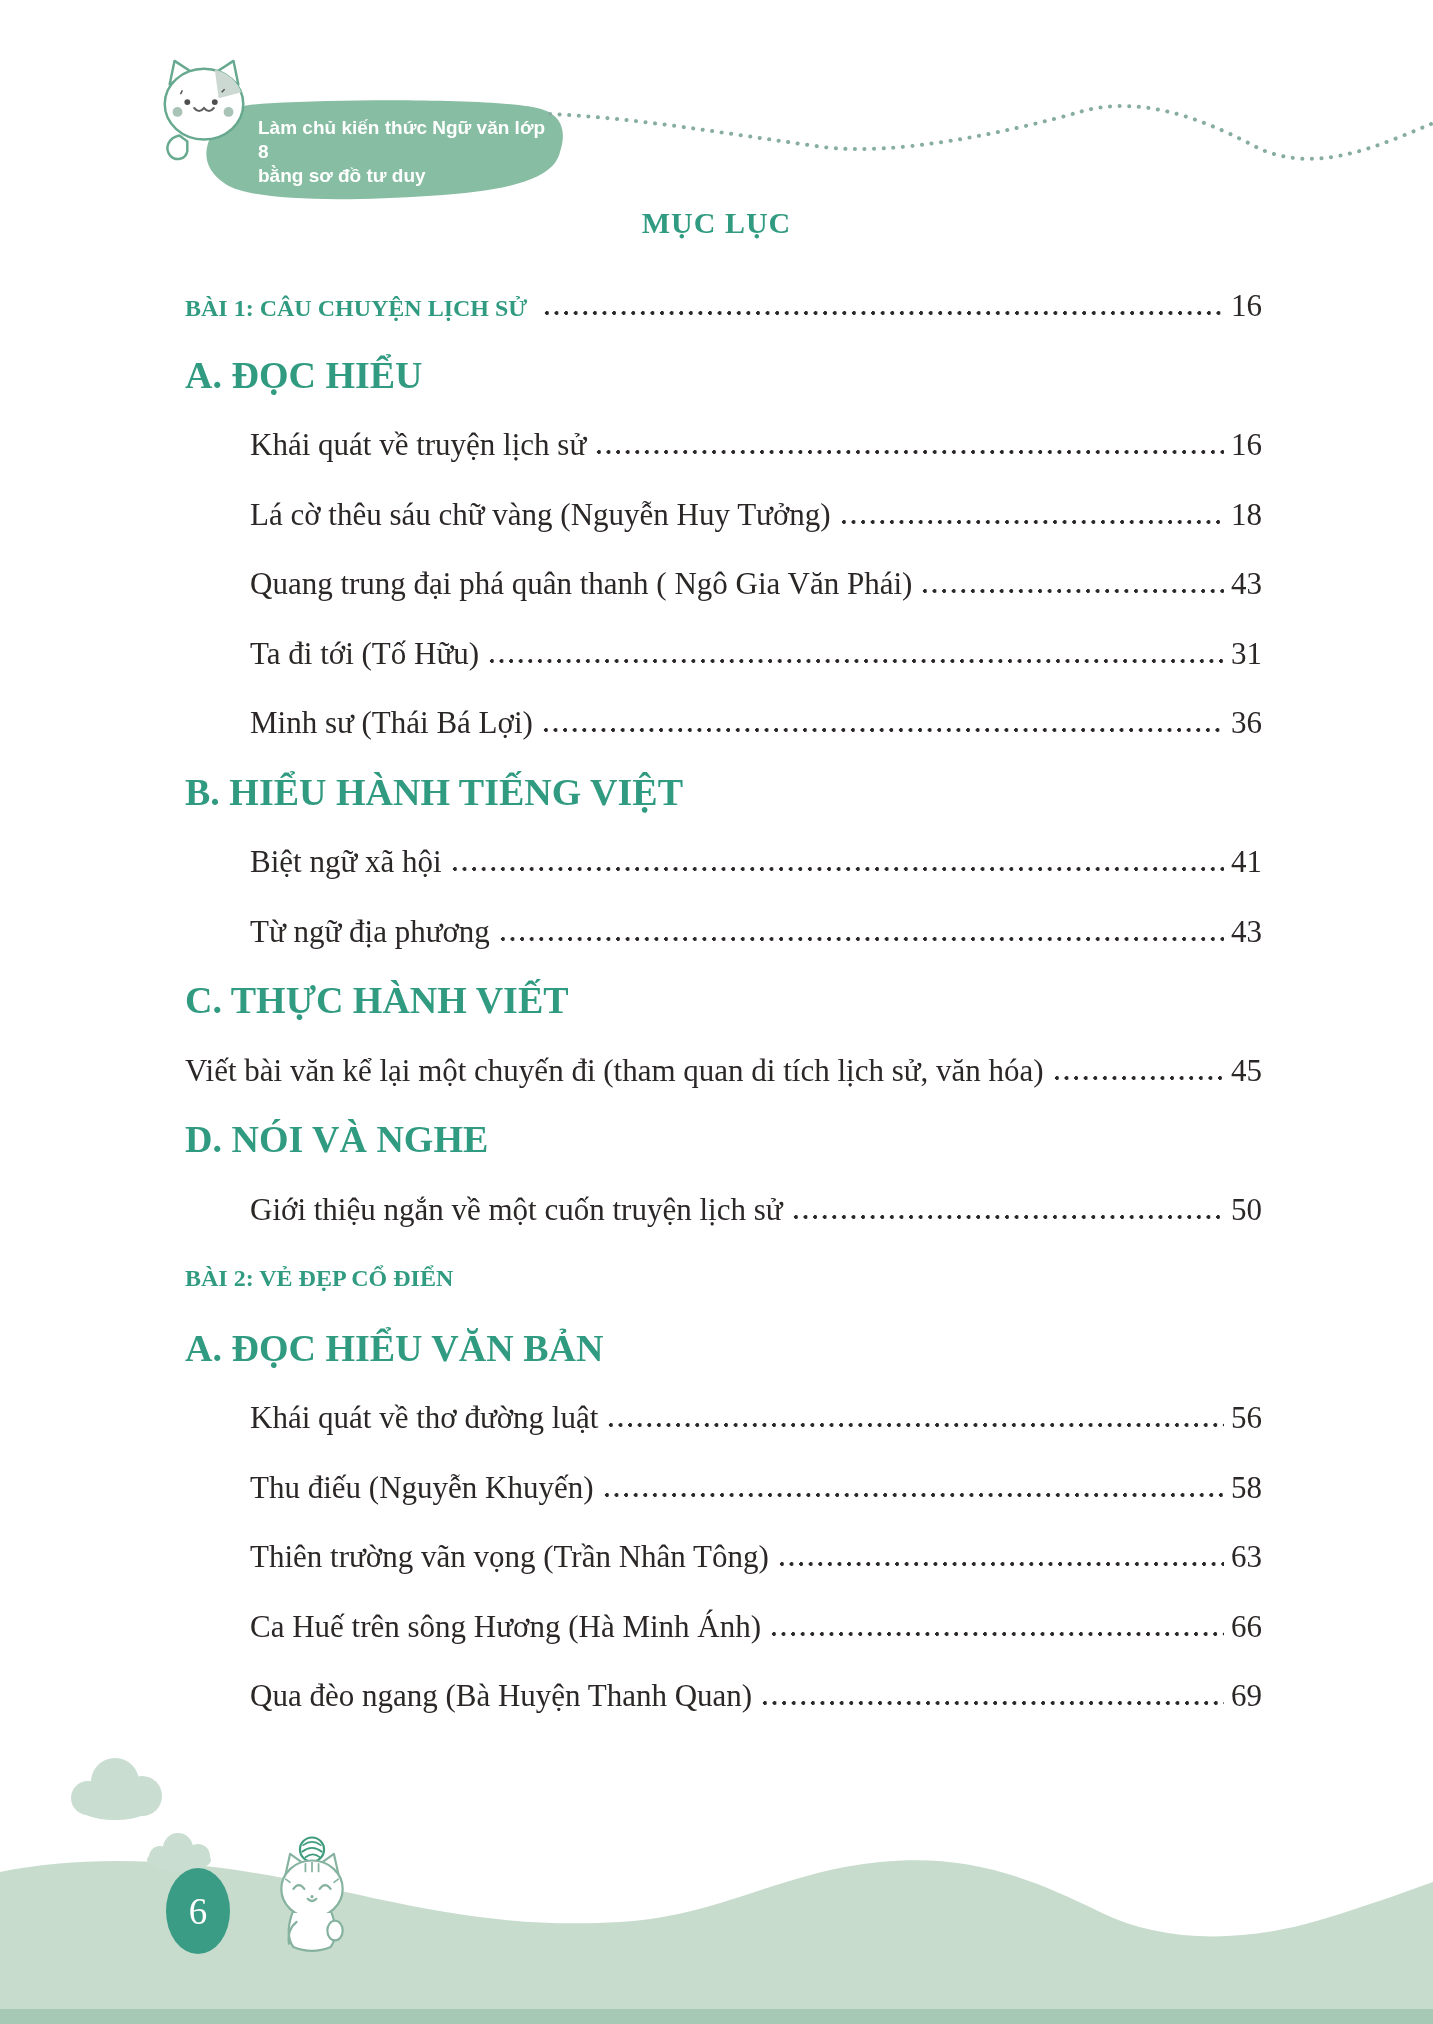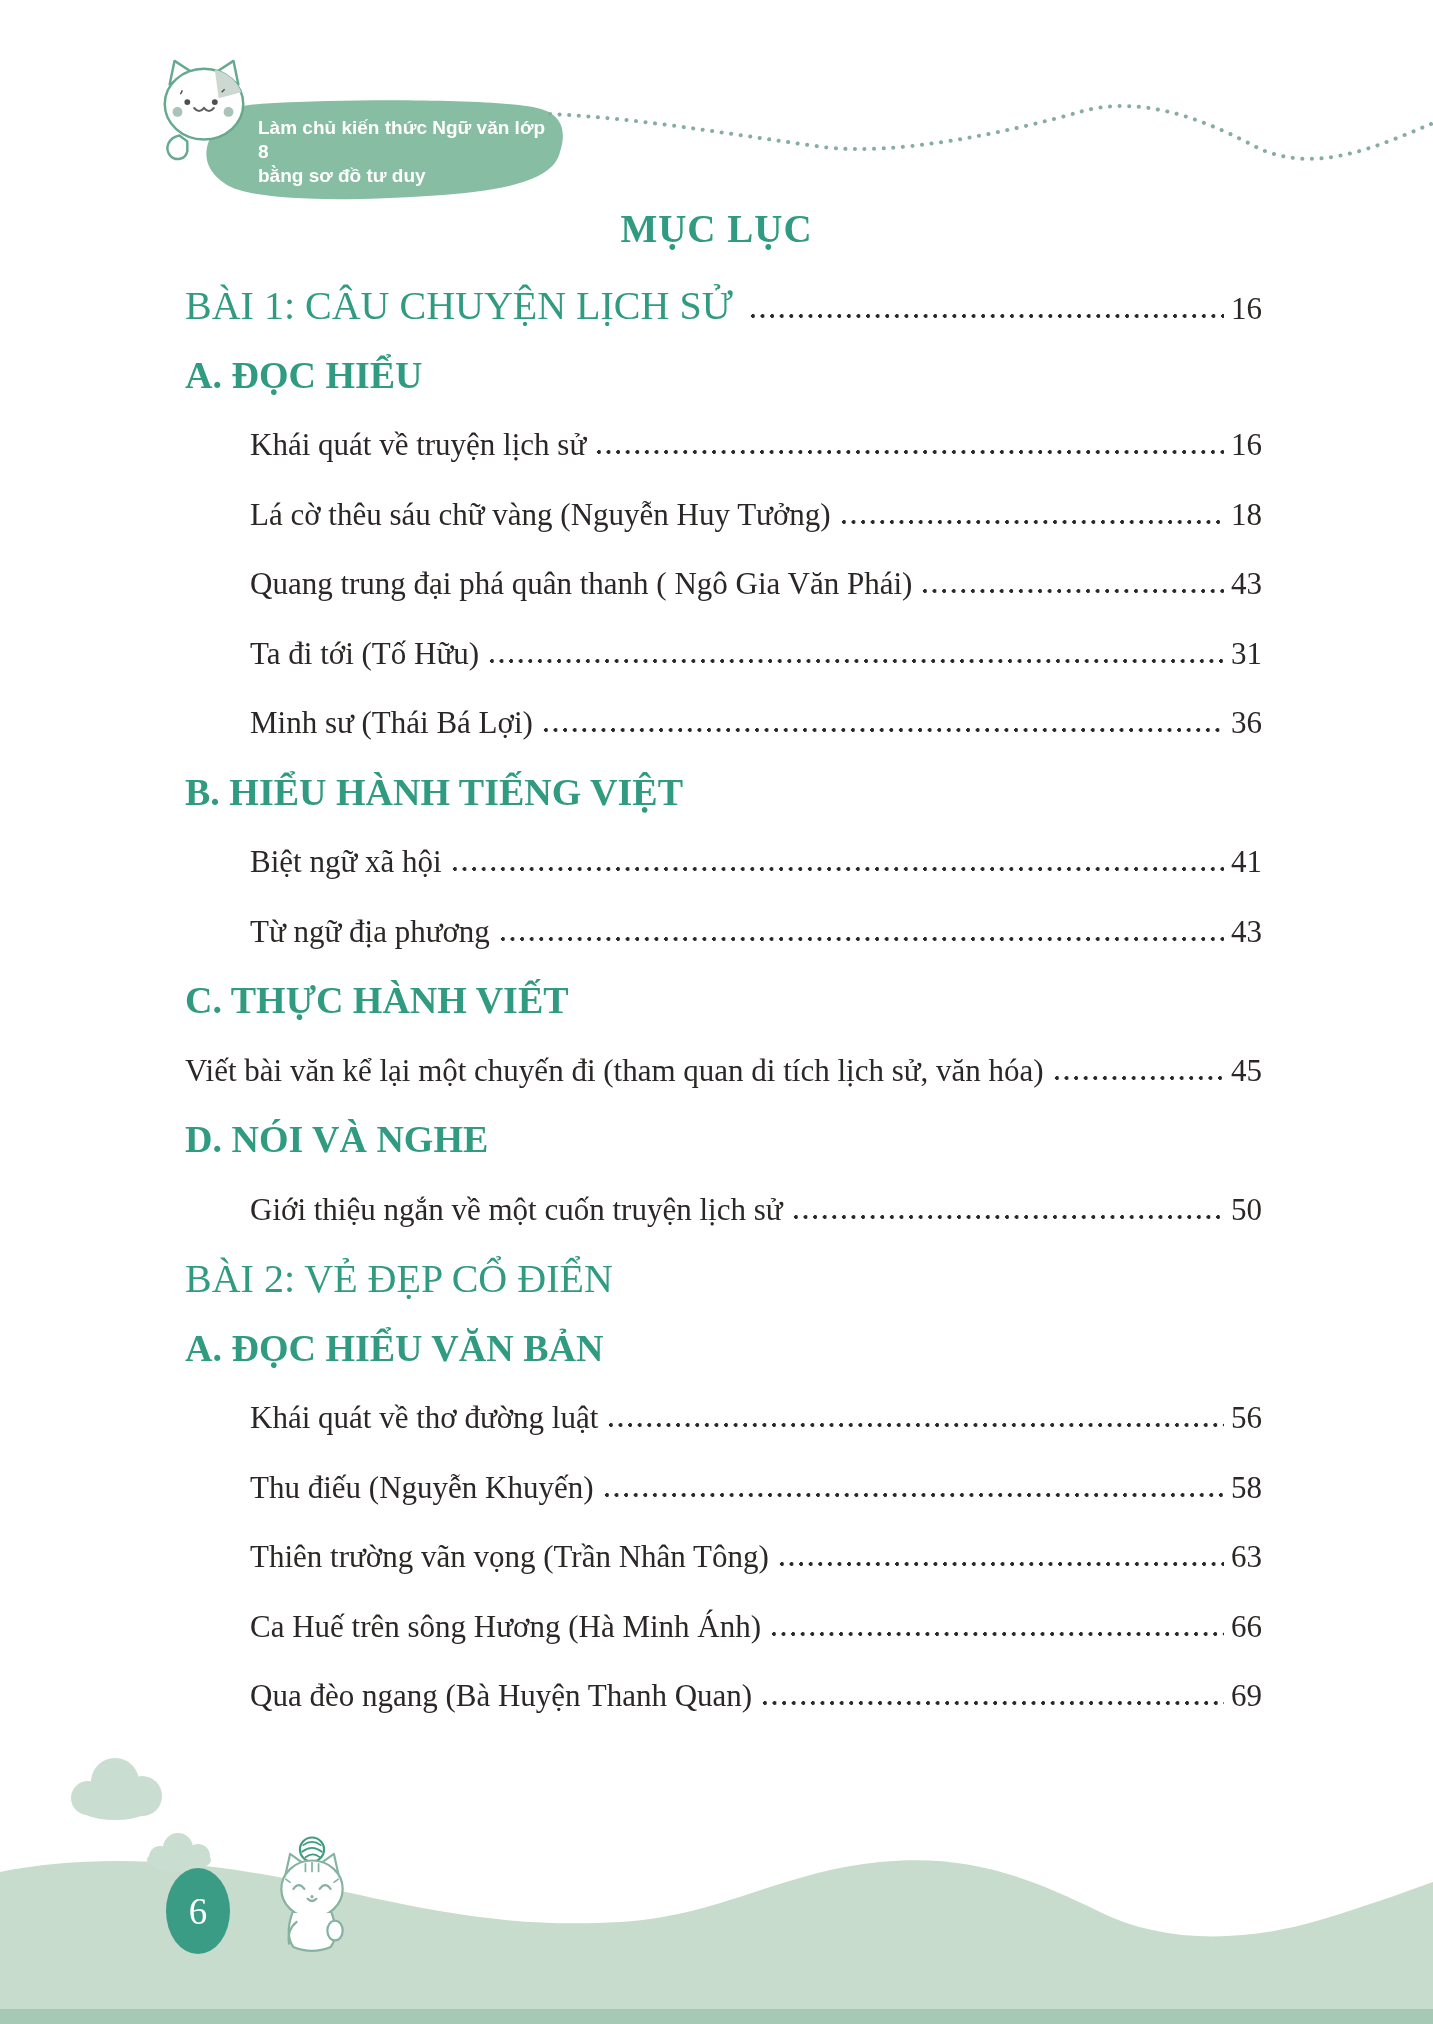--- a/index.html
+++ b/index.html
@@ -25,29 +25,29 @@
     position:absolute;left:108px;top:64px;width:300px;
     font-family:"Liberation Sans","DejaVu Sans",sans-serif;
     font-weight:bold;font-size:19px;line-height:24px;color:#ffffff;
   }
   .brand-cat{position:absolute;left:0;top:0;width:108px;height:112px;}
   .dotline{position:absolute;left:548px;top:94px;width:885px;height:80px;}
 
   
   .page-title{
     position:absolute;left:0;right:0;top:206px;margin:0;text-align:center;
-    font-size:39px;font-weight:bold;letter-spacing:1px;color:var(--teal);
+    font-size:30px;font-weight:bold;letter-spacing:1px;color:var(--teal);
   }
 
   
   .toc{position:absolute;left:185px;top:271px;width:1077px;}
   .toc-row{display:flex;align-items:baseline;height:69.5px;}
   .toc-row .lbl{white-space:nowrap;line-height:69.5px;font-size:31px;}
   .toc-row .pg{line-height:69.5px;font-size:31px;padding-left:5px;}
-  .toc-row.chapter .lbl{font-size:40px;font-weight:normal;color:var(--teal);}
+  .toc-row.chapter .lbl{font-size:24px;font-weight:bold;color:var(--teal);}
   .toc-row.section .lbl{font-size:38px;font-weight:bold;color:var(--teal);}
   .toc-row.item{padding-left:65px;justify-content:center;}
   .leader{
     flex:1;height:6px;margin:0 2px 0 9px;min-width:30px;
     background-image:radial-gradient(circle at 4px 3px, var(--ink) 1.7px, transparent 2.2px);
     background-size:9.6px 6px;background-repeat:repeat-x;background-position:left bottom;
   }
   .toc-row.chapter .leader{margin-left:16px;}
 
   

